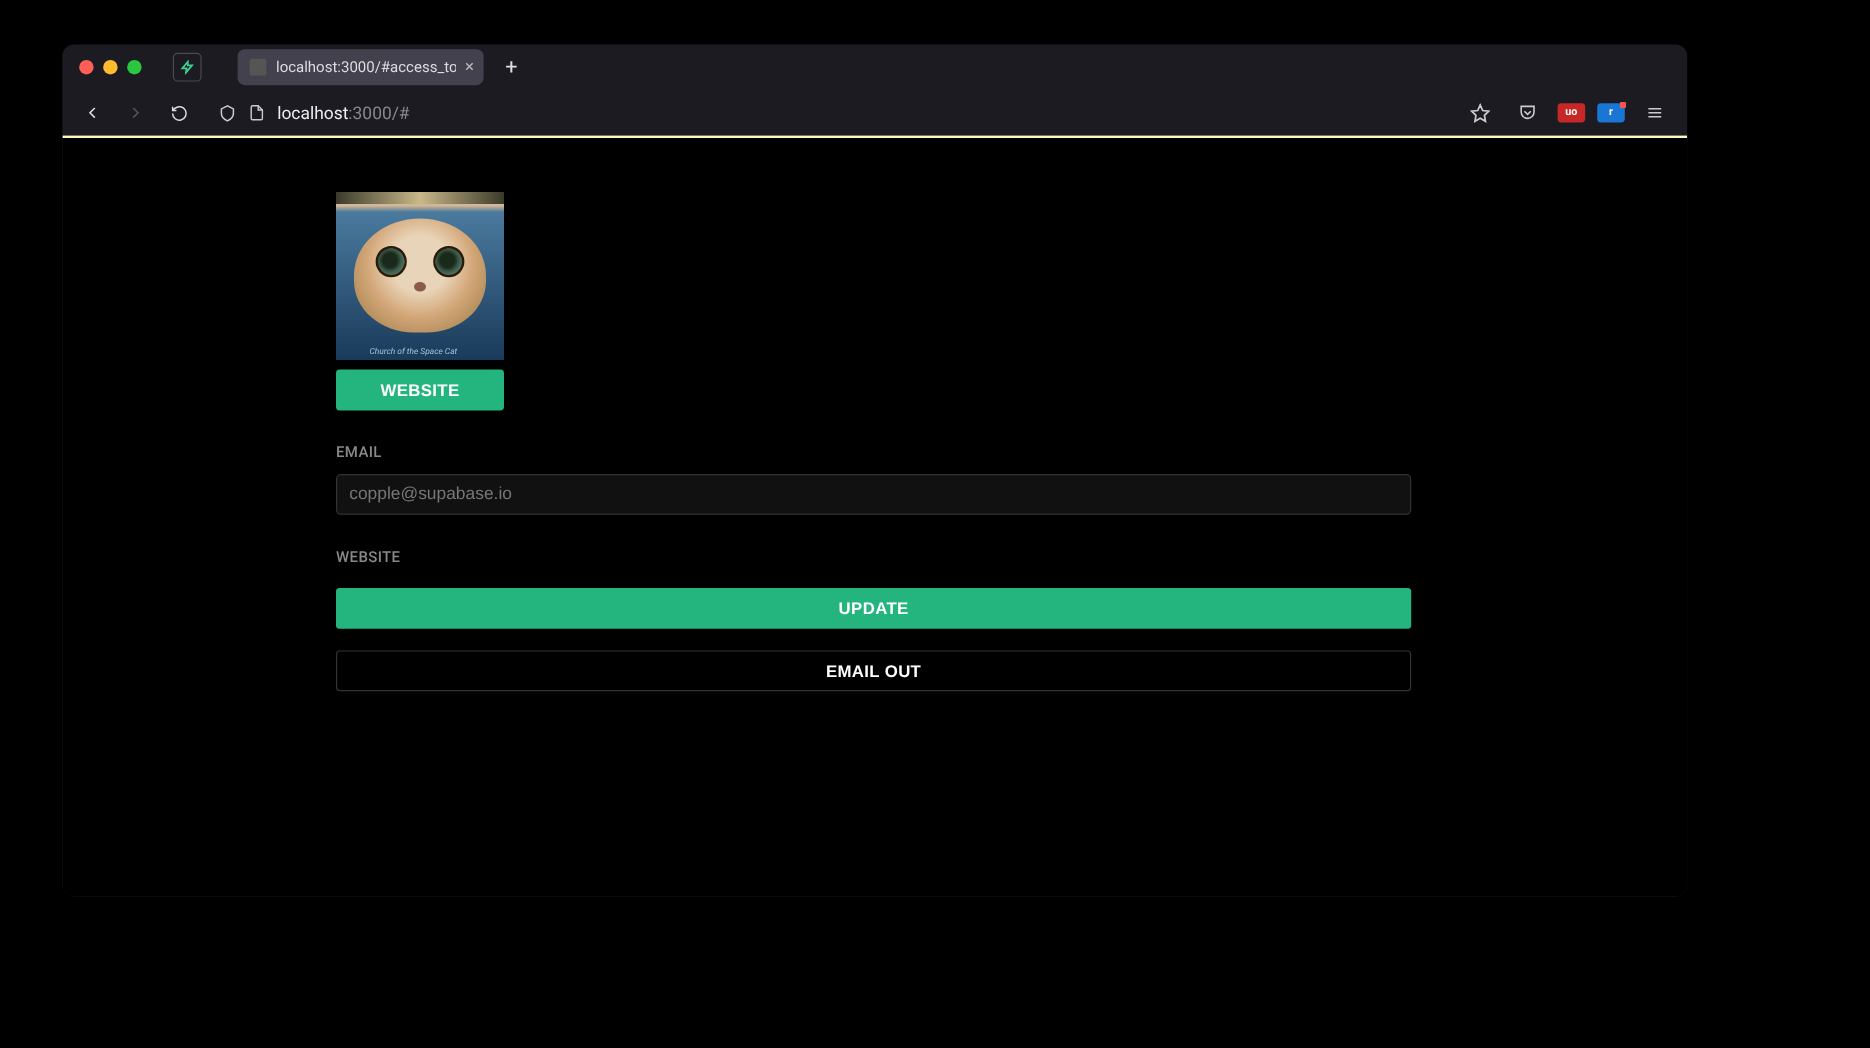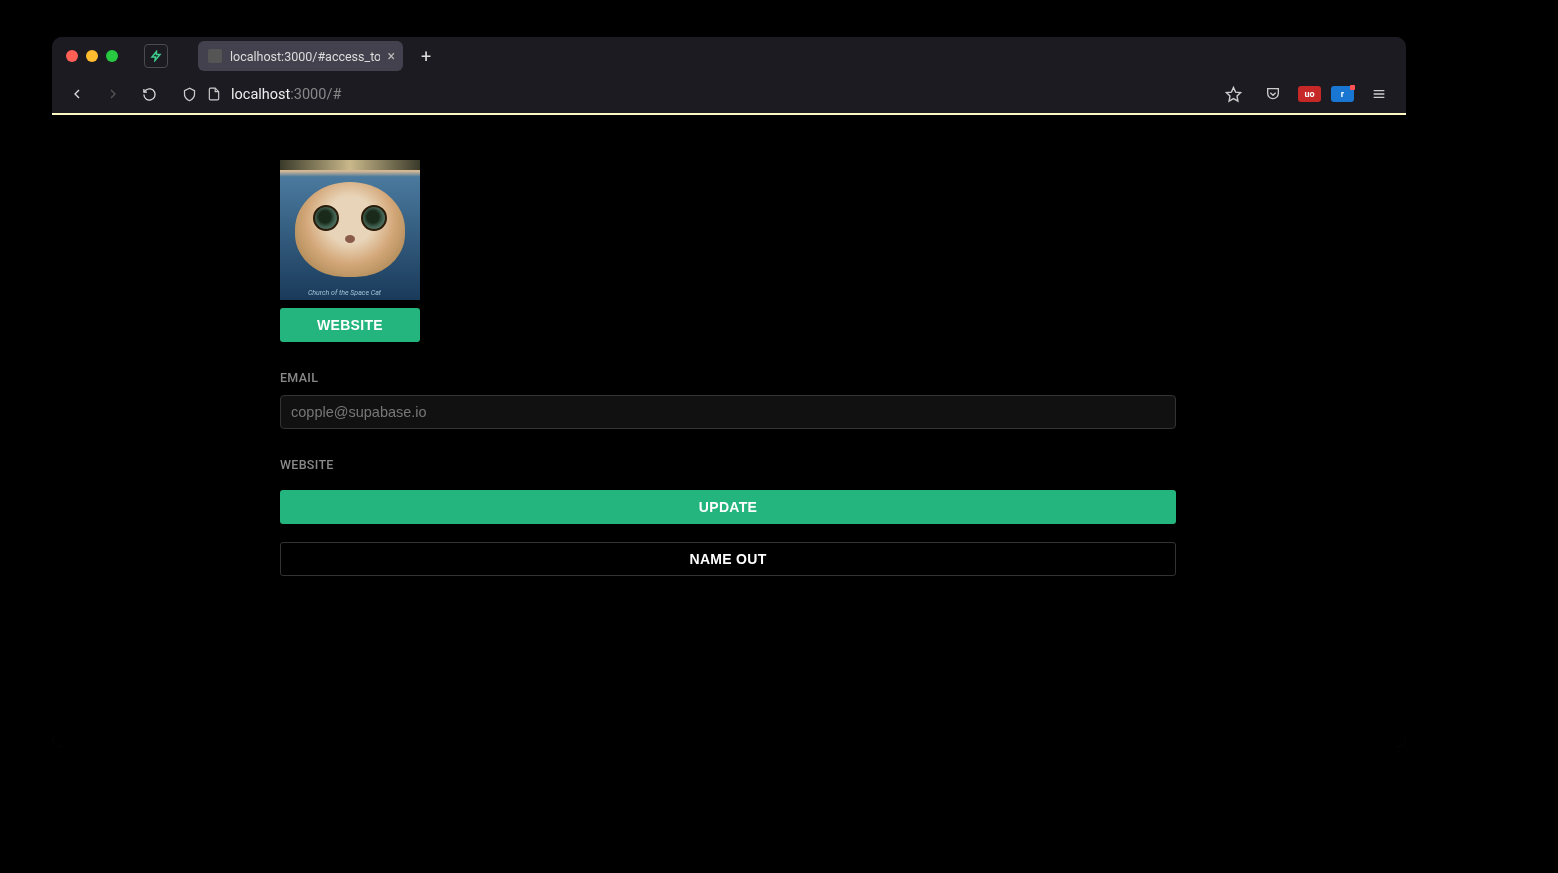--- a/index.html
+++ b/index.html
@@ -318,17 +318,17 @@
         <input type="text" disabled="" value="copple@supabase.io" style="">
       </div>
 
 
       <div class="field">
         <div class="field-label">WEBSITE</div>
       </div>
 
       <div class="actions">
         <button class="btn btn-green btn-full">UPDATE</button>
-        <button class="btn btn-outline btn-full">NAME OUT</button>
+        <button class="btn btn-outline btn-full">EMAIL OUT</button>
       </div>
     </div>
   </div>
 </div>
 
 </body></html>

